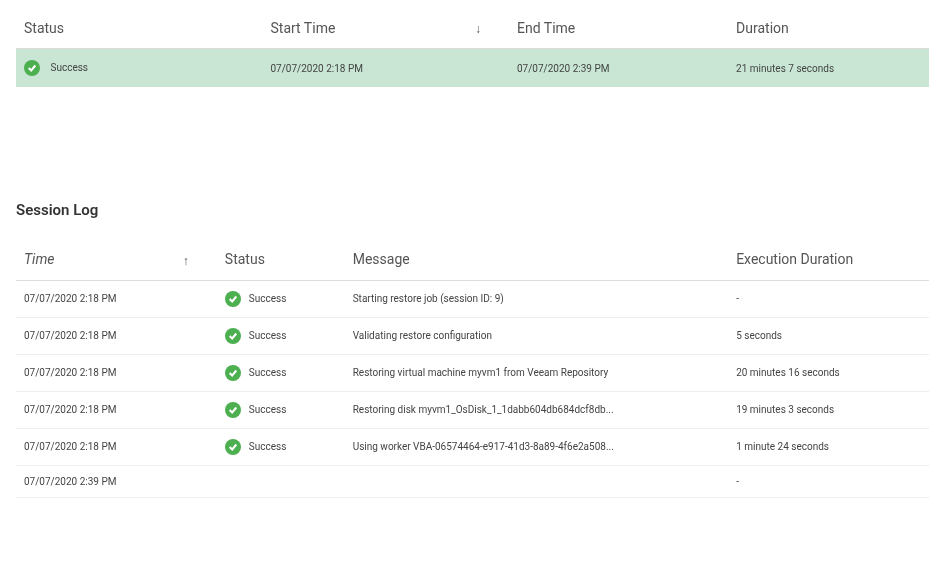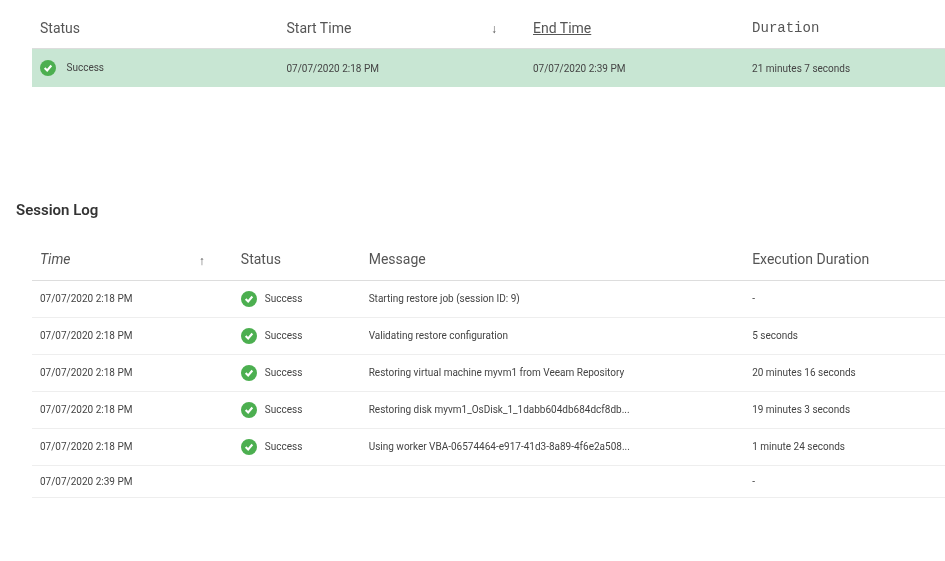--- a/index.html
+++ b/index.html
@@ -13,21 +13,20 @@
     .section-title {
       font-size: 15px;
       font-weight: 600;
       color: #333;
       margin-bottom: 20px;
       padding-top: 4px;
     }
     .table {
       width: 100%;
       border-collapse: collapse;
-      margin-left: 16px;
     }
     .table th {
       text-align: left;
       font-weight: 400;
       color: #555;
       padding: 12px 8px;
       border-bottom: 1px solid #ddd;
       font-size: 14px;
     }
     .table td {
@@ -70,22 +69,22 @@
     .ellipsis {
       white-space: nowrap;
       overflow: hidden;
       text-overflow: ellipsis;
       max-width: 370px;
     }
     .session-status-section { margin-bottom: 110px; }
     .session-log-section { }
     .col-status-status { width: 27%; }
     .col-status-start { width: 27%; }
-    .col-status-end { width: 24%; text-decoration: underline; }
-    .col-status-duration { width: 22%; font-family: Liberation Mono, monospace; }
+    .col-status-end { width: 24%; }
+    .col-status-duration { width: 22%; }
     .col-log-time { width: 22%; font-style: italic; }
     .col-log-status { width: 14%; }
     .col-log-message { width: 42%; }
     .col-log-exec { width: 22%; }
     th .sort-wrap {
       float: right;
       margin-right: 20px;
     }
   </style>
 </head>

